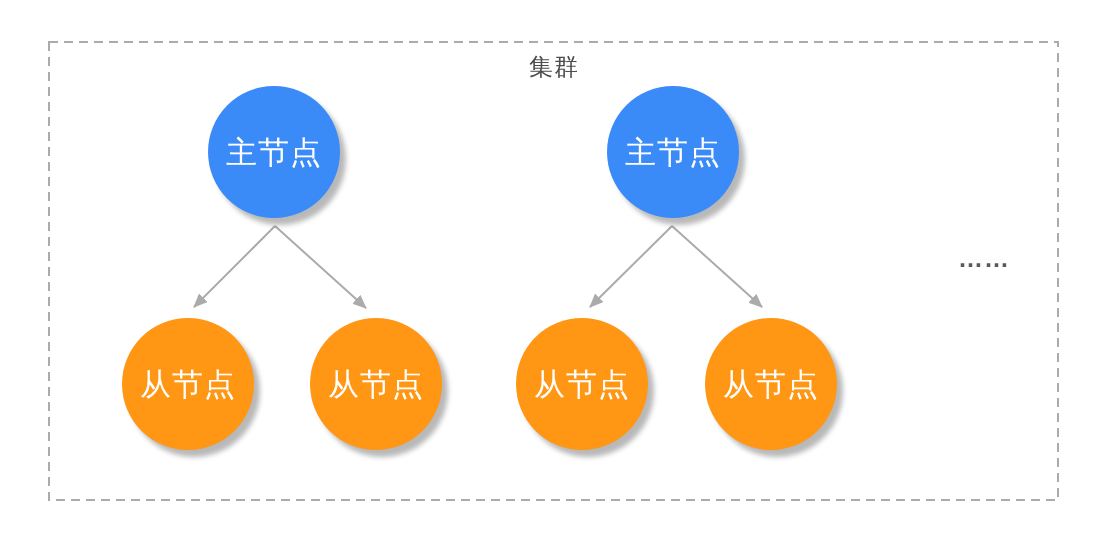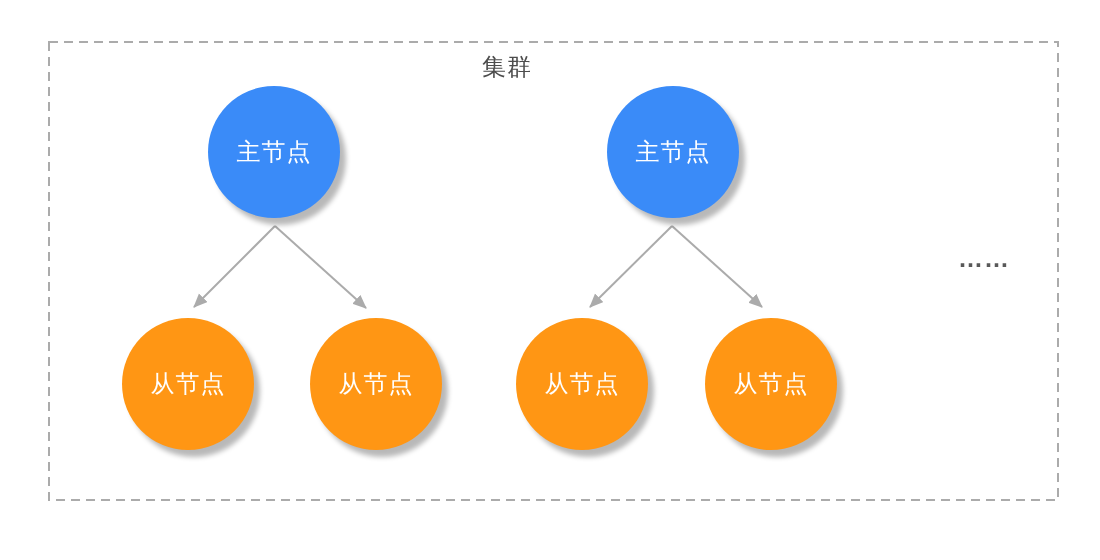--- a/index.html
+++ b/index.html
@@ -38,44 +38,44 @@
   .arrow-line{
     stroke:var(--arrow,#ABABAB);
     stroke-width:2;
     fill:none;
   }
   .arrowhead{
     fill:var(--arrow,#ABABAB);
   }
   .diagram-title{
     position:absolute;
-    left:482px;
+    left:494px;
     top:52px;
     width:120px;
-    text-align:left;
+    text-align:center;
     font-size:24px;
     line-height:30px;
     color:var(--title-text,#4D4D4D);
     letter-spacing:1px;
   }
   .node{
     position:absolute;
     width:132px;
     height:132px;
     border-radius:50%;
     display:flex;
     align-items:center;
     justify-content:center;
     box-shadow:6px 7px 5px rgba(0,0,0,0.28);
   }
   .node.master{background:var(--master-fill,#3A8BF8);}
   .node.slave{background:var(--slave-fill,#FF9614);}
   .node-label{
     color:var(--node-text,#fff);
-    font-size:24px;
+    font-size:31px;
     letter-spacing:1px;
     line-height:1;
     user-select:none;
   }
   .ellipsis{
     position:absolute;
     left:944px;
     top:244px;
     width:80px;
     text-align:center;

